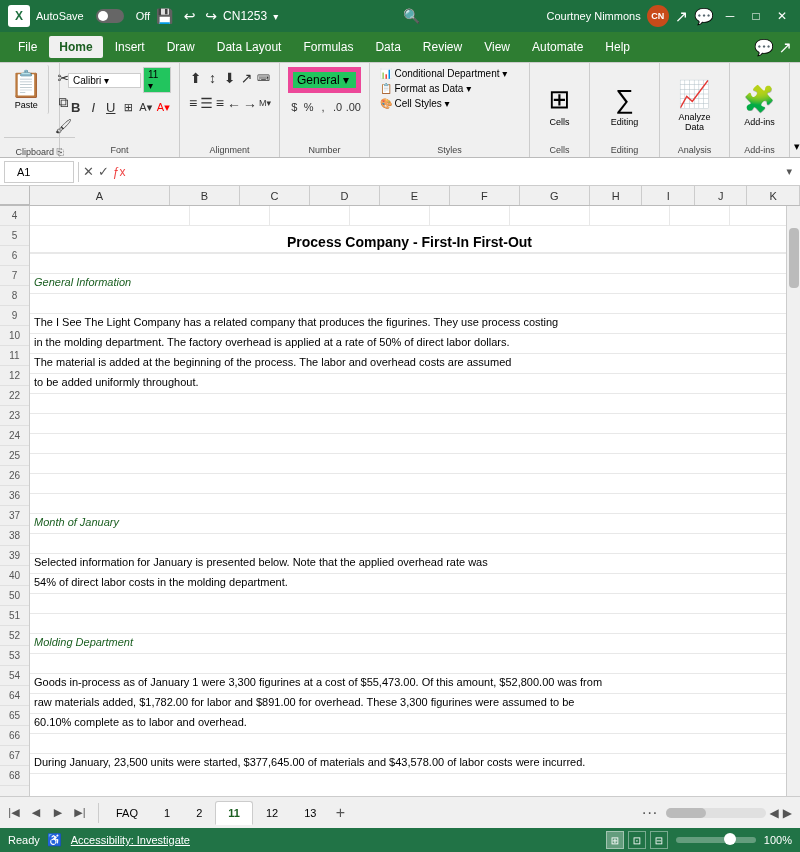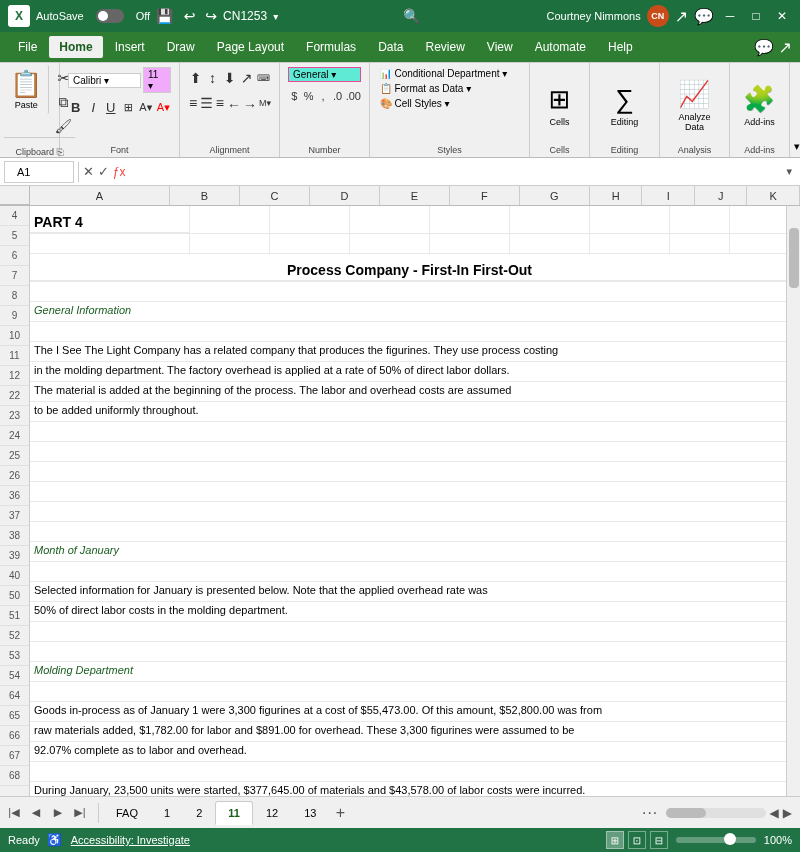--- a/index.html
+++ b/index.html
@@ -122,21 +122,21 @@
     <div class="win-btn close">✕</div>
   </div>
 </div>
 
 <div class="ribbon">
   <div class="ribbon-tabs">
     <div class="ribbon-tab">File</div>
     <div class="ribbon-tab active">Home</div>
     <div class="ribbon-tab">Insert</div>
     <div class="ribbon-tab">Draw</div>
-    <div class="ribbon-tab">Page Layout</div>
+    <div class="ribbon-tab">Data Layout</div>
     <div class="ribbon-tab">Formulas</div>
     <div class="ribbon-tab">Data</div>
     <div class="ribbon-tab">Review</div>
     <div class="ribbon-tab">View</div>
     <div class="ribbon-tab">Automate</div>
     <div class="ribbon-tab">Help</div>
     <div style="margin-left:auto; display:flex; align-items:center; gap:4px;">
       <span style="color:white;font-size:16px;">💬</span>
       <span style="color:white;font-size:16px;">↗</span>
     </div>
@@ -158,21 +158,21 @@
           </div>
         </div>
         <div style="font-size:9px; color:#444; text-align:center; border-top:1px solid #ccc; padding-top:9px;">Clipboard ⎘</div>
       </div>
     </div>
 
     <div class="ribbon-group" style="min-width:120px;">
       <div style="flex:1; display:flex; flex-direction:column; gap:3px; width:100%;">
         <div style="display:flex; gap:2px; align-items:center;">
           <div style="border:1px solid #ccc; padding:1px 4px; font-size:10px; width:80px; background:#fff; cursor:pointer;">Calibri ▾</div>
-          <div style="border:1px solid #ccc; padding:1px 4px; font-size:10px; width:30px; background:#f0abfc; cursor:pointer;">11 ▾</div>
+          <div style="border:1px solid #ccc; padding:1px 4px; font-size:10px; width:30px; background:#22c55e; cursor:pointer;">11 ▾</div>
         </div>
         <div style="display:flex; gap:2px; align-items:center;">
           <div class="ribbon-btn-small" style="font-weight:bold; font-size:13px;">B</div>
           <div class="ribbon-btn-small" style="font-style:italic; font-size:13px;">I</div>
           <div class="ribbon-btn-small" style="text-decoration:underline; font-size:13px;">U</div>
           <div class="ribbon-btn-small" style="font-size:11px;">⊞</div>
           <div class="ribbon-btn-small" style="font-size:11px;">A▾</div>
           <div class="ribbon-btn-small" style="font-size:11px; color:red;">A▾</div>
         </div>
       </div>
@@ -195,21 +195,21 @@
           <div class="ribbon-btn-small">←</div>
           <div class="ribbon-btn-small">→</div>
           <div class="ribbon-btn-small" style="font-size:9px;">M▾</div>
         </div>
       </div>
       <div class="ribbon-group-label">Alignment</div>
     </div>
 
     <div class="ribbon-group" style="min-width:90px;">
       <div style="flex:1; display:flex; flex-direction:column; gap:3px; width:100%;">
-        <div style="border:1px solid #ec4899; padding:1px 4px; font-size:10px; background:#5eead4; cursor:pointer;">General ▾</div>
+        <div style="border:5px solid #ec4899; padding:1px 4px; font-size:12px; background:#22c55e; cursor:pointer;">General ▾</div>
         <div style="display:flex; gap:2px;">
           <div class="ribbon-btn-small" style="font-size:11px;">$</div>
           <div class="ribbon-btn-small" style="font-size:11px;">%</div>
           <div class="ribbon-btn-small" style="font-size:11px;">,</div>
           <div class="ribbon-btn-small" style="font-size:11px;">.0</div>
           <div class="ribbon-btn-small" style="font-size:11px;">.00</div>
         </div>
       </div>
       <div class="ribbon-group-label">Number</div>
     </div>
@@ -336,32 +336,20 @@
         <div class="row-num">54</div>
         <div class="row-num">64</div>
         <div class="row-num">65</div>
         <div class="row-num">66</div>
         <div class="row-num">67</div>
         <div class="row-num">68</div>
       </div>
 
       <div class="grid-area">
 
-        <div class="grid-row" style="height:28px;">
-          <div class="grid-cell cell-a" style="font-weight:bold; font-size:14px; line-height:28px; border-bottom:1px solid #e8e8e8;">PART 4</div>
-          <div class="grid-cell cell-b"></div>
-          <div class="grid-cell cell-c"></div>
-          <div class="grid-cell cell-d"></div>
-          <div class="grid-cell cell-e"></div>
-          <div class="grid-cell cell-f"></div>
-          <div class="grid-cell cell-g"></div>
-          <div class="grid-cell cell-h"></div>
-          <div class="grid-cell cell-i"></div>
-
-        </div>
 
         <div class="grid-row">
           <div class="grid-cell cell-a"></div>
           <div class="grid-cell cell-b"></div>
           <div class="grid-cell cell-c"></div>
           <div class="grid-cell cell-d"></div>
           <div class="grid-cell cell-e"></div>
           <div class="grid-cell cell-f"></div>
           <div class="grid-cell cell-g"></div>
           <div class="grid-cell cell-h"></div>
@@ -427,21 +415,21 @@
 
         <div class="grid-row">
             <div class="grid-cell" style="width:760px; border-right:1px solid #e8e8e8;"></div>
           </div>
 
         <div class="grid-row">
           <div class="grid-cell" style="width:760px; border-right:1px solid #e8e8e8;">Selected information for January is presented below.  Note that the  applied overhead rate was</div>
         </div>
 
         <div class="grid-row">
-          <div class="grid-cell" style="width:760px; border-right:1px solid #e8e8e8;">50% of direct labor costs in the molding department.</div>
+          <div class="grid-cell" style="width:760px; border-right:1px solid #e8e8e8;">54% of direct labor costs in the molding department.</div>
         </div>
 
         <div class="grid-row">
             <div class="grid-cell" style="width:760px; border-right:1px solid #e8e8e8;"></div>
           </div>
         <div class="grid-row">
             <div class="grid-cell" style="width:760px; border-right:1px solid #e8e8e8;"></div>
           </div>
 
         <div class="grid-row">
@@ -454,21 +442,21 @@
 
         <div class="grid-row">
           <div class="grid-cell" style="width:760px; border-right:1px solid #e8e8e8;">Goods in-process as of January 1 were 3,300 figurines at a cost of $55,473.00.  Of this amount, $52,800.00 was from</div>
         </div>
 
         <div class="grid-row">
           <div class="grid-cell" style="width:760px; border-right:1px solid #e8e8e8;">raw materials added, $1,782.00 for labor and $891.00 for overhead.  These 3,300 figurines were assumed to be</div>
         </div>
 
         <div class="grid-row">
-          <div class="grid-cell" style="width:760px; border-right:1px solid #e8e8e8;">92.07% complete as to labor and overhead.</div>
+          <div class="grid-cell" style="width:760px; border-right:1px solid #e8e8e8;">60.10% complete as to labor and overhead.</div>
         </div>
 
         <div class="grid-row">
             <div class="grid-cell" style="width:760px; border-right:1px solid #e8e8e8;"></div>
           </div>
 
         <div class="grid-row">
           <div class="grid-cell" style="width:760px; border-right:1px solid #e8e8e8;">During January, 23,500 units were started, $377,645.00 of materials and $43,578.00 of labor costs were incurred.</div>
         </div>
       </div>

